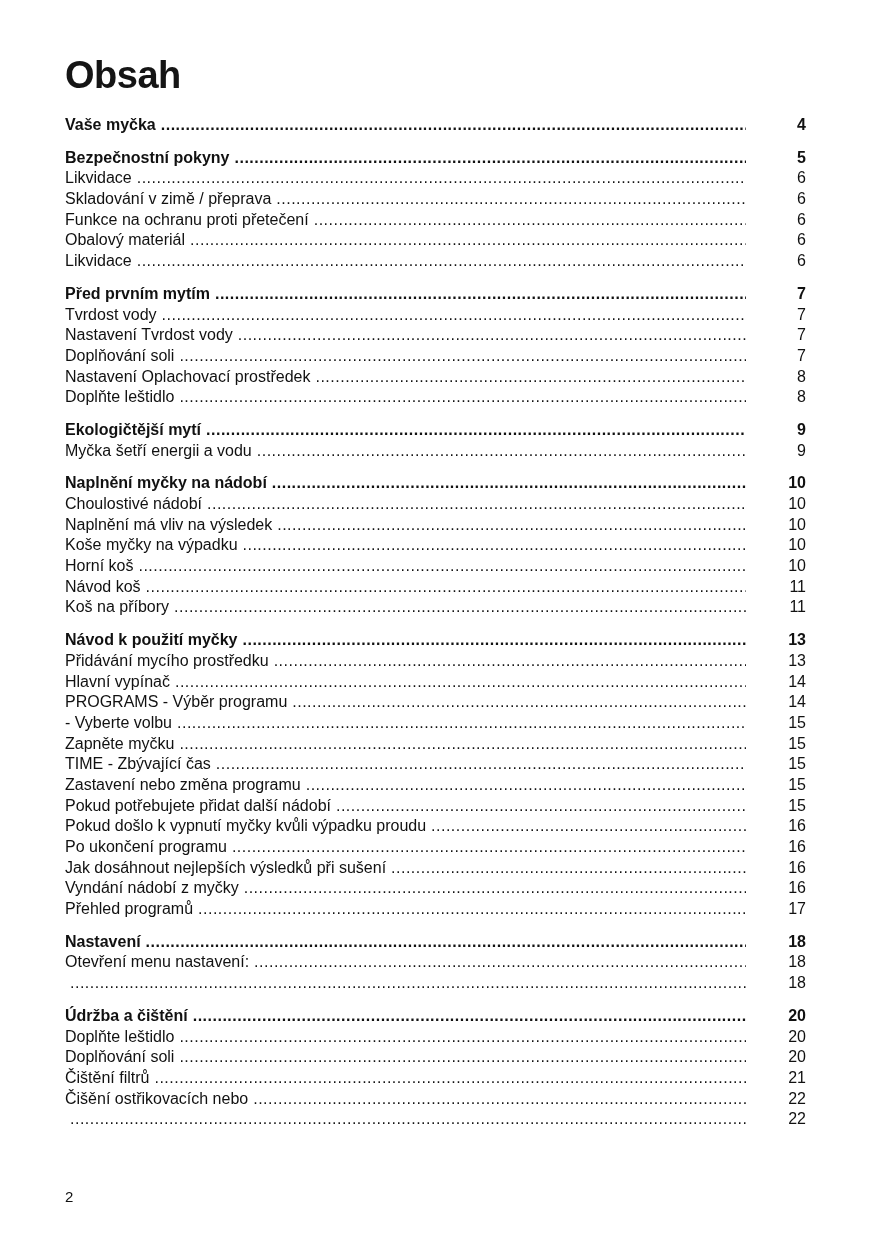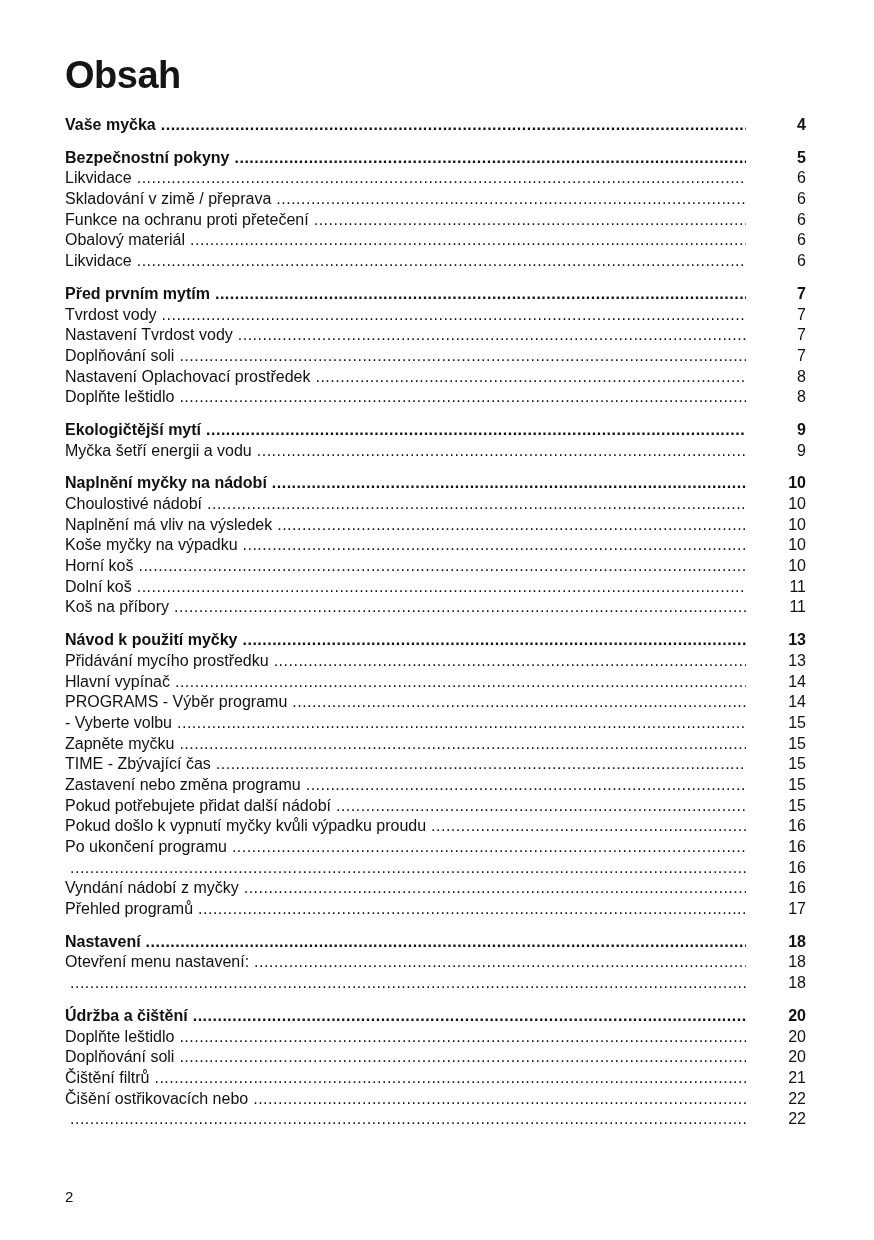--- a/index.html
+++ b/index.html
@@ -183,21 +183,21 @@
     <span class="label">Koše myčky na výpadku</span>
     <span class="dots">................................................................................................................................................................................................................................................</span>
     <span class="pagenum">10</span>
   </div>
           <div class="row">
     <span class="label">Horní koš</span>
     <span class="dots">................................................................................................................................................................................................................................................</span>
     <span class="pagenum">10</span>
   </div>
           <div class="row">
-    <span class="label">Dolní koš</span>
+    <span class="label">Návod koš</span>
     <span class="dots">................................................................................................................................................................................................................................................</span>
     <span class="pagenum">11</span>
   </div>
           <div class="row">
     <span class="label">Koš na příbory</span>
     <span class="dots">................................................................................................................................................................................................................................................</span>
     <span class="pagenum">11</span>
   </div>
         </div>
         <div class="section">
@@ -250,20 +250,21 @@
     <span class="label">Pokud došlo k vypnutí myčky kvůli výpadku proudu</span>
     <span class="dots">................................................................................................................................................................................................................................................</span>
     <span class="pagenum">16</span>
   </div>
           <div class="row">
     <span class="label">Po ukončení programu</span>
     <span class="dots">................................................................................................................................................................................................................................................</span>
     <span class="pagenum">16</span>
   </div>
           <div class="row">
+    <span class="label">Jak dosáhnout nejlepších výsledků při sušení</span>
     <span class="dots">................................................................................................................................................................................................................................................</span>
     <span class="pagenum">16</span>
   </div>
           <div class="row">
     <span class="label">Vyndání nádobí z myčky</span>
     <span class="dots">................................................................................................................................................................................................................................................</span>
     <span class="pagenum">16</span>
   </div>
           <div class="row">
     <span class="label">Přehled programů</span>

